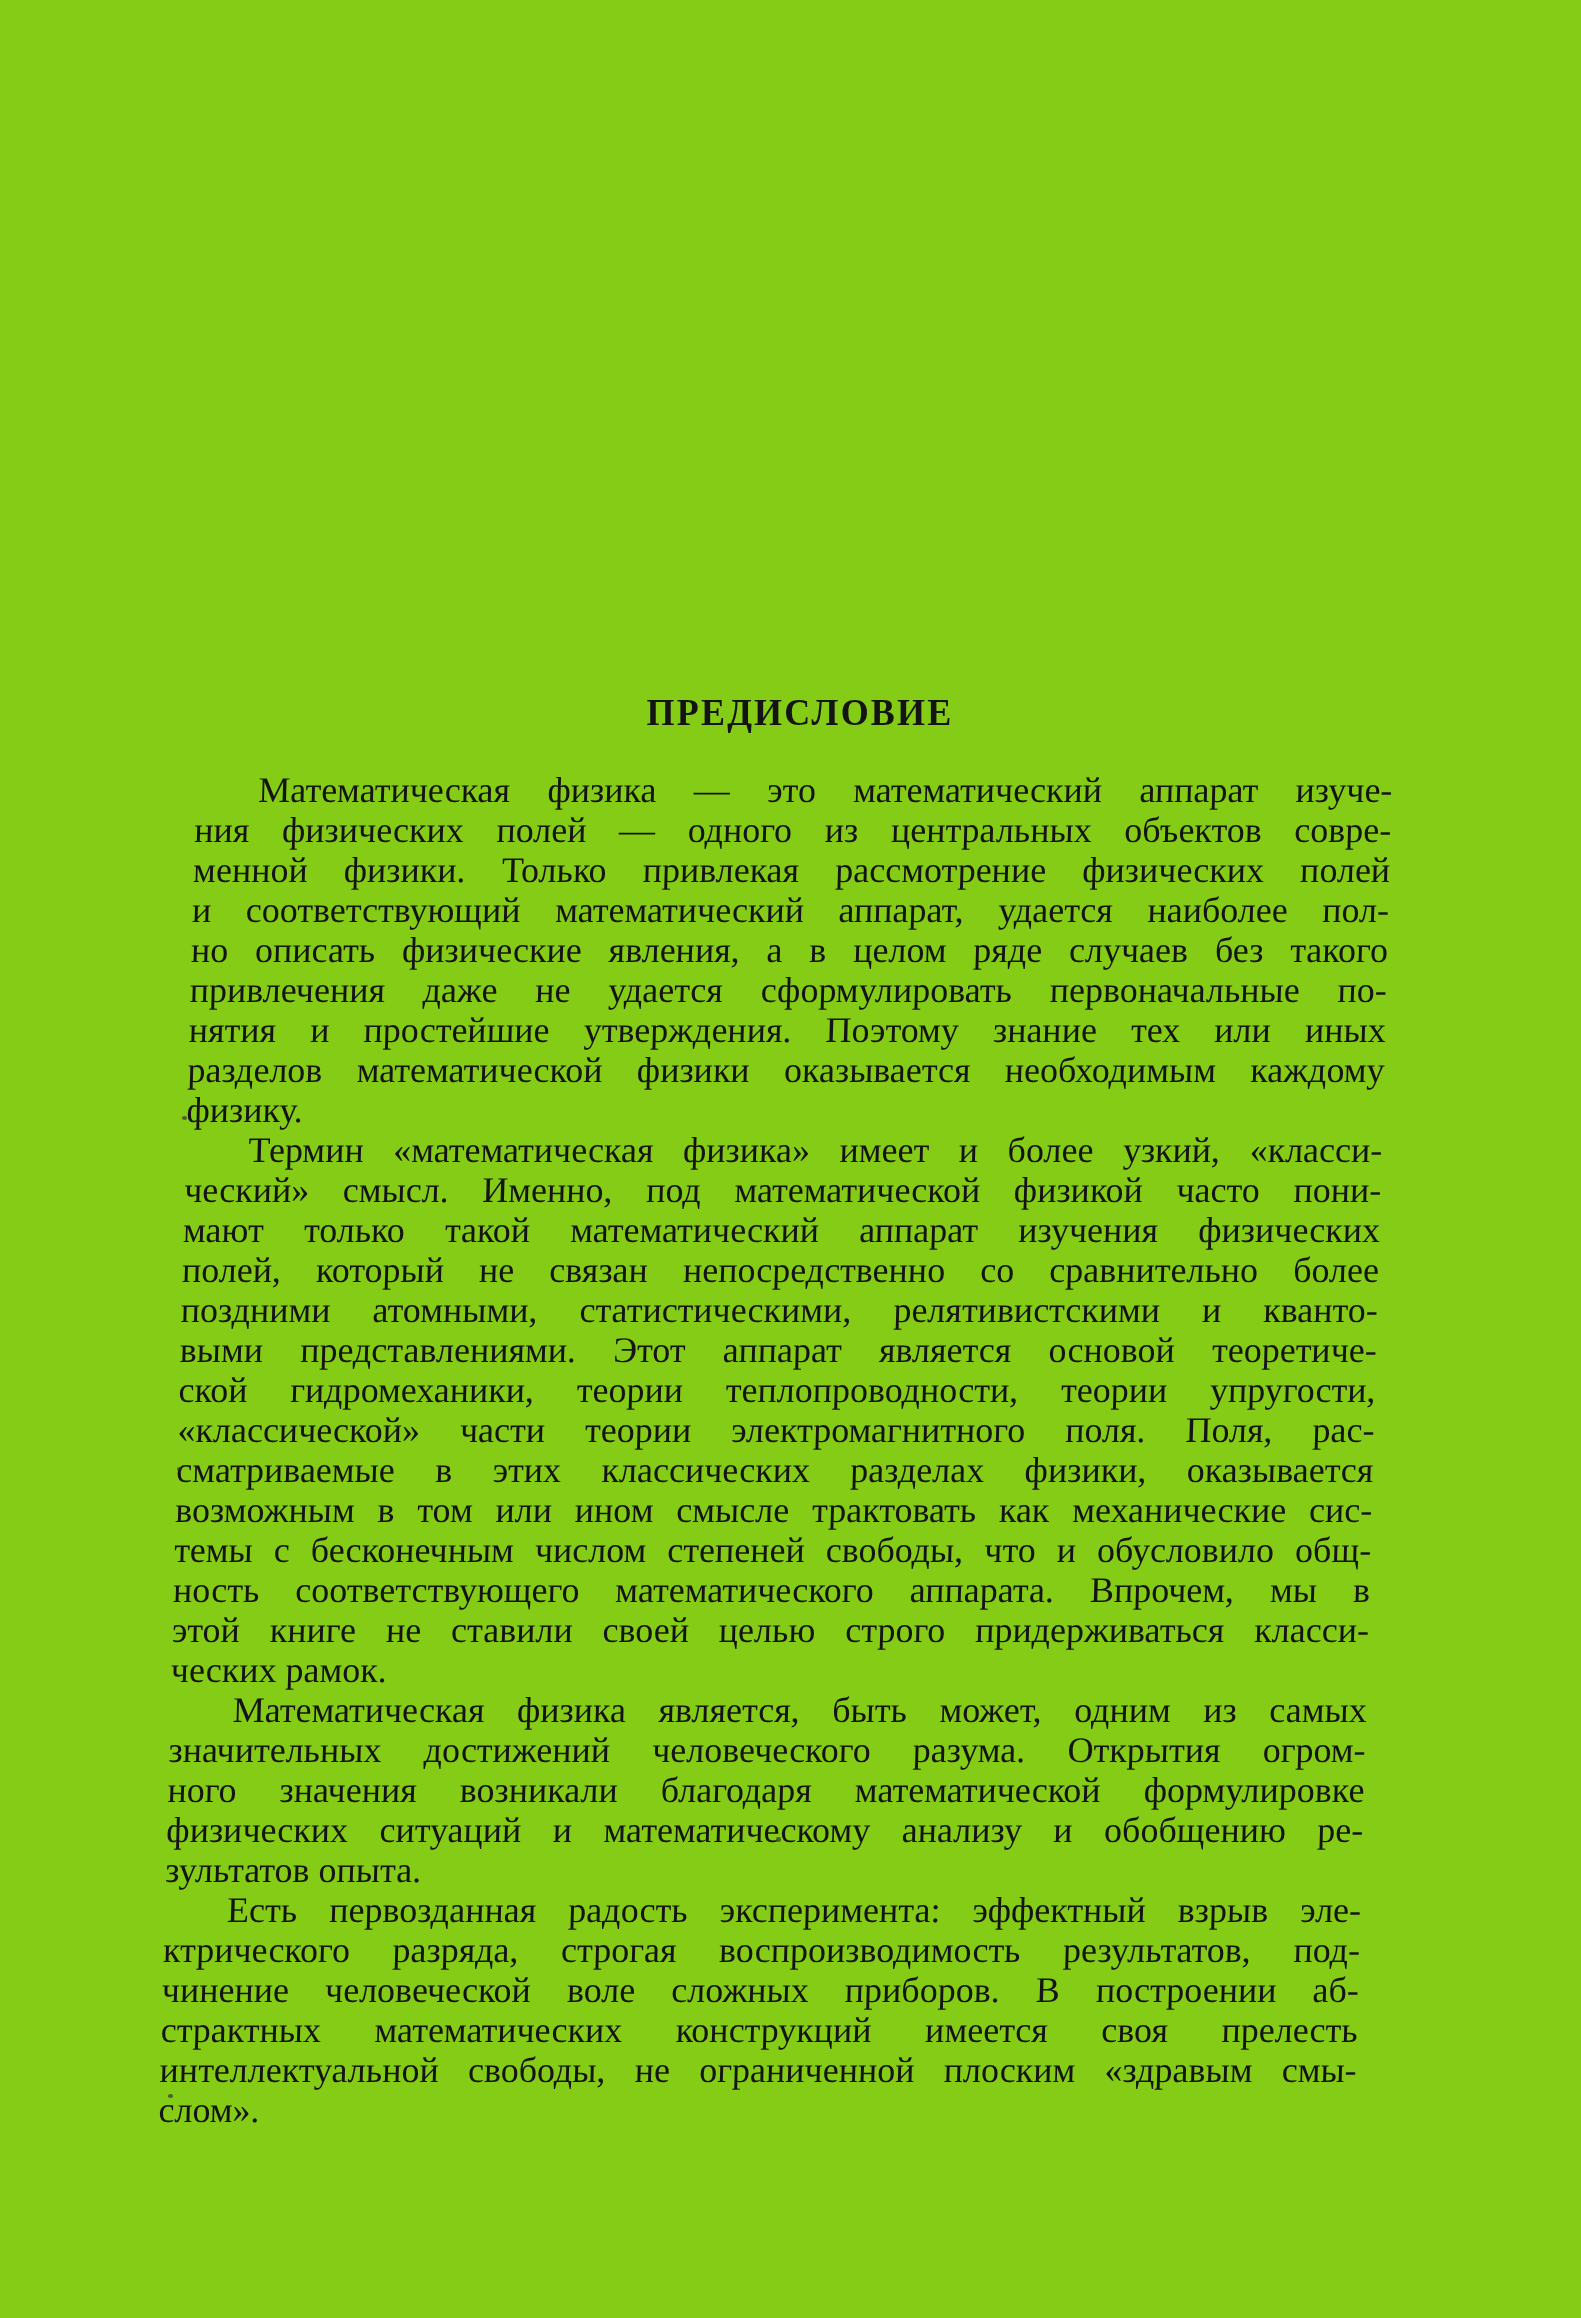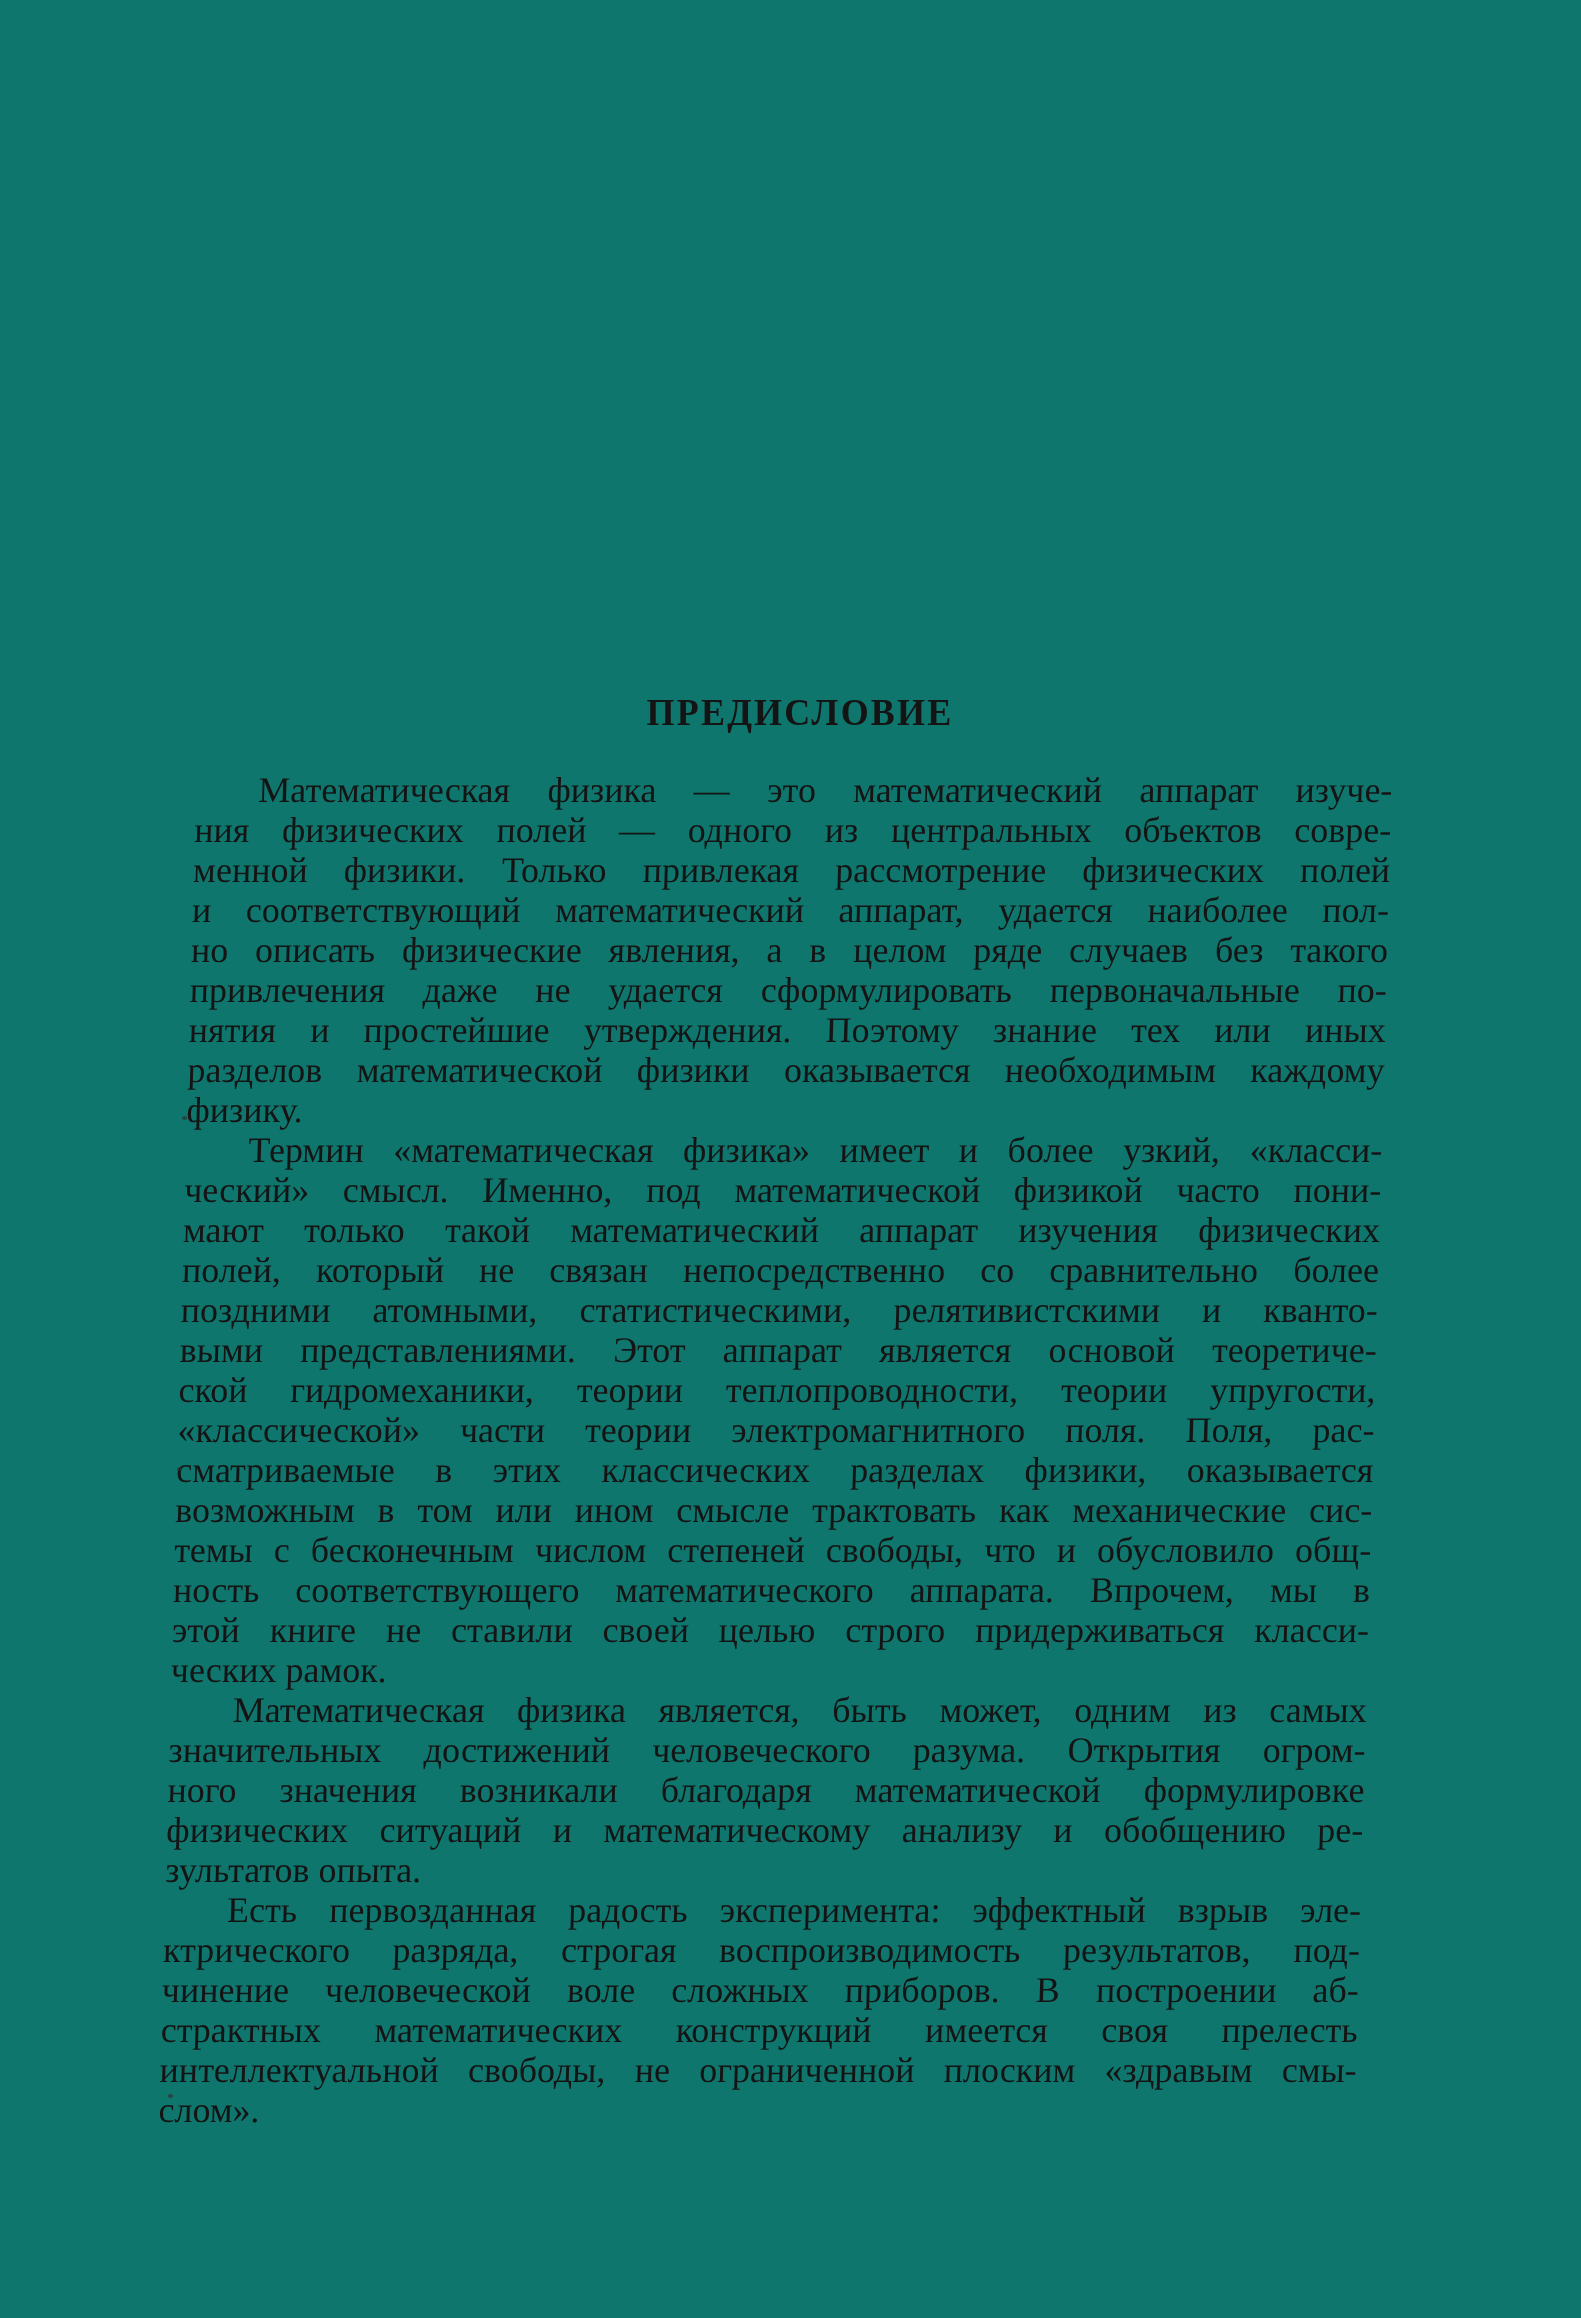--- a/index.html
+++ b/index.html
@@ -11,21 +11,21 @@
     width: 1582px;
     height: 2319px;
     position: relative;
     overflow: hidden;
     font-family: "Liberation Serif", "DejaVu Serif", serif;
     color: #141414;
   }
   .scan-page {
     position: absolute;
     inset: 0;
-    background: #0f766e;
+    background: #84cc16;
   }
   .title {
     position: absolute;
     top: 693px;
     left: 0;
     width: 100%;
     margin: 0;
     text-align: center;
     font-size: 36px;
     line-height: 39px;

